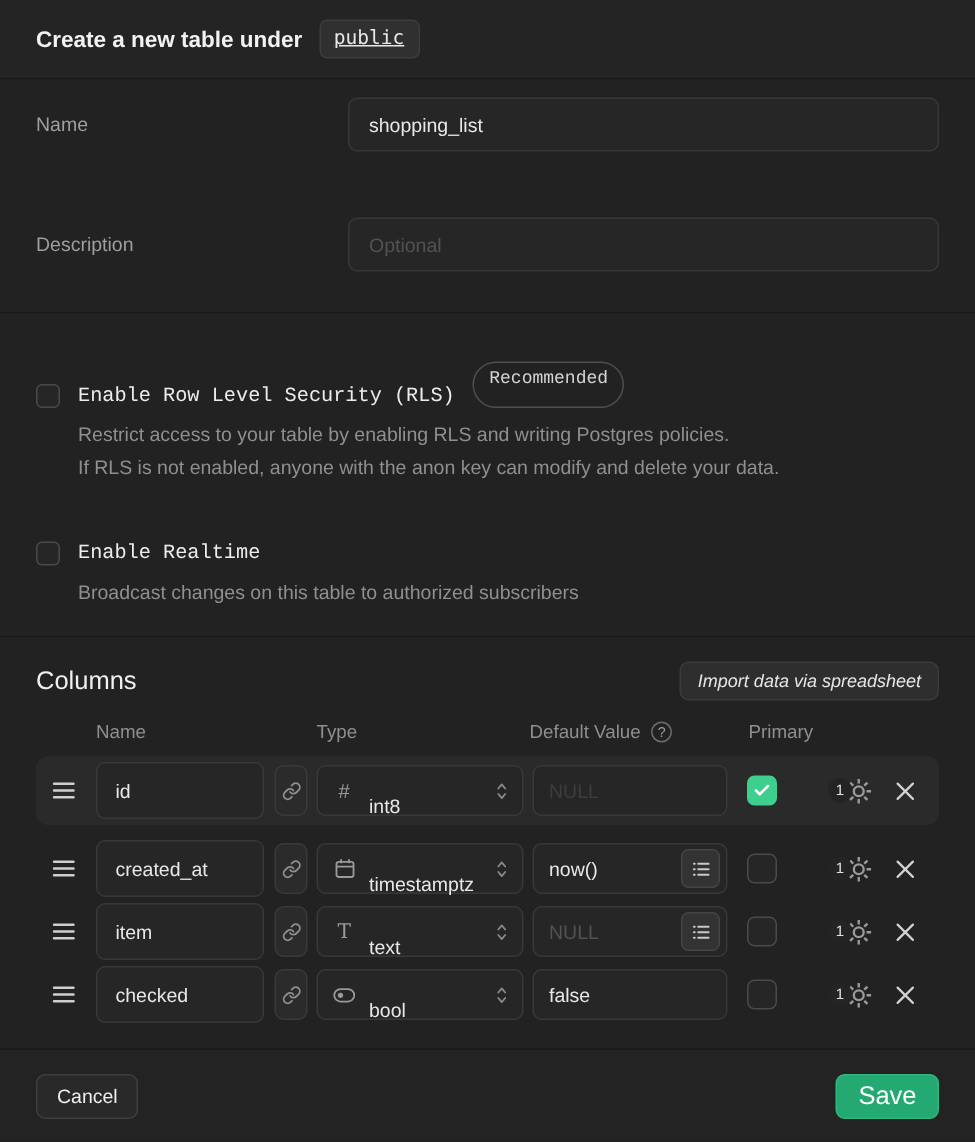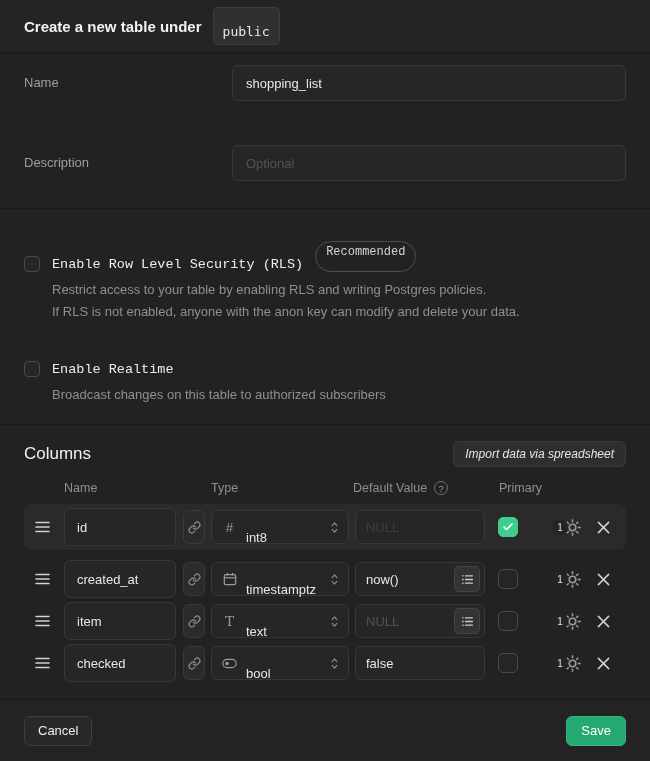--- a/index.html
+++ b/index.html
@@ -19,21 +19,21 @@
     display:flex; align-items:center; gap:11px;
     padding:0 24px;
     background:#242424;
     border-bottom:1px solid #191919;
   }
   .dlg-title { font-size:15px; font-weight:700; color:#f2f2f2; }
   .schema-badge {
     font-family:"DejaVu Sans Mono", monospace;
     font-size:13px; color:#e8e8e8;
     background:#303030; border:1px solid #3d3d3d;
-    border-radius:5px; padding:16px 9px 5px;
+    border-radius:5px; padding:4px 9px 5px;text-decoration:underline;
   }
 
   
   .sec { border-bottom:1px solid #191919; background:#222222; }
   .sec-fields { padding:12px 24px 27px; }
   .field-row { display:flex; align-items:flex-start; }
   .field-row + .field-row { margin-top:44px; }
   .field-label { width:208px; padding-top:10px; color:#9e9e9e; font-size:13px; flex:none; }
   .text-field {
     width:394px; height:36px;
@@ -143,21 +143,21 @@
     padding:0 24px; background:#232323;
   }
   .cancel-btn {
     height:30px; padding:0 13px;
     background:#292929; border:1px solid #3f3f3f; border-radius:6px;
     color:#eeeeee; font-size:13px; font-family:inherit; cursor:pointer;
   }
   .save-btn {
     height:30px; padding:0 14px;
     background:#24a972; border:1px solid #2cb87e; border-radius:6px;
-    color:#ffffff; font-size:13px; font-family:inherit; cursor:pointer;
+    color:#ffffff; font-size:17px; font-family:inherit; cursor:pointer;
   }
   svg { display:block; }
 </style>
 </head>
 <body>
 
 <div class="panel">
 
   <div class="dlg-header">
     <span class="dlg-title">Create a new table under</span>

